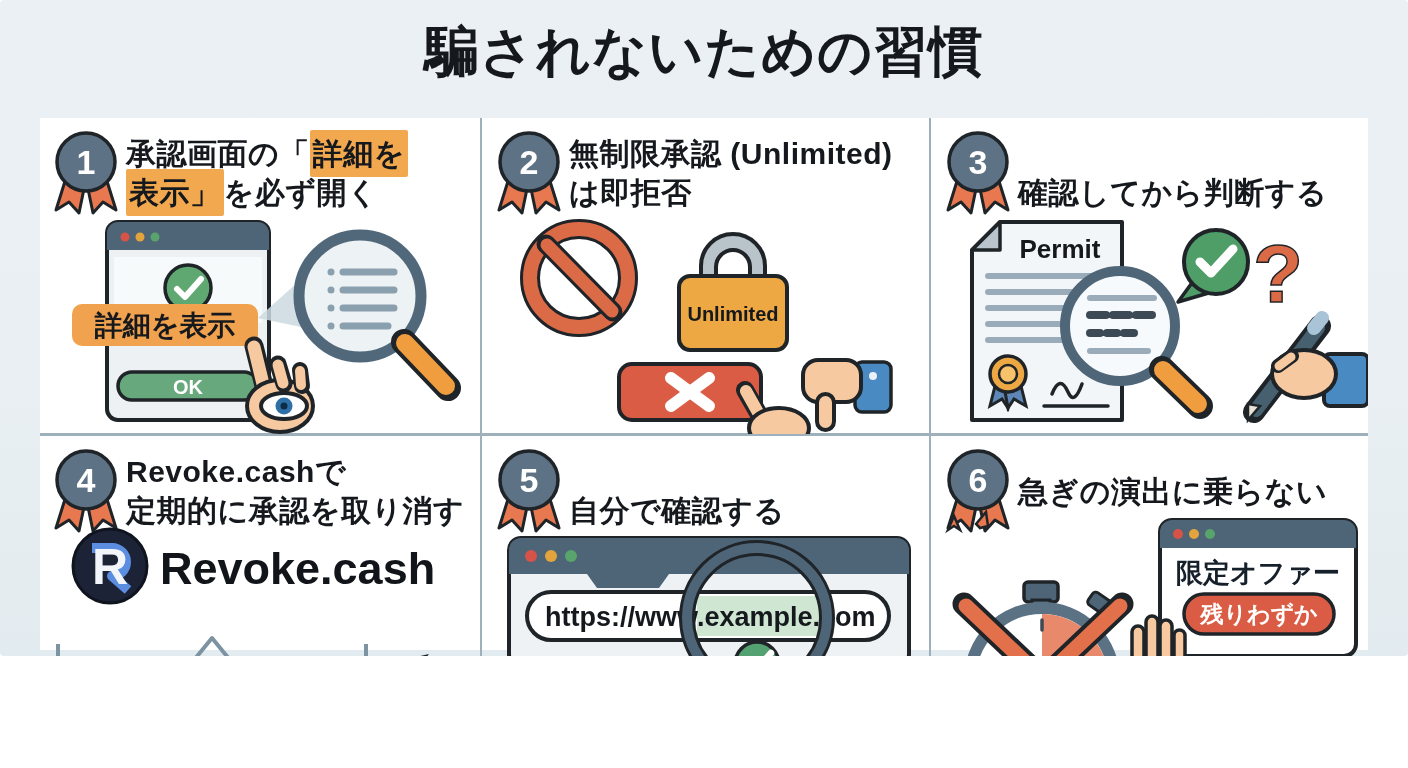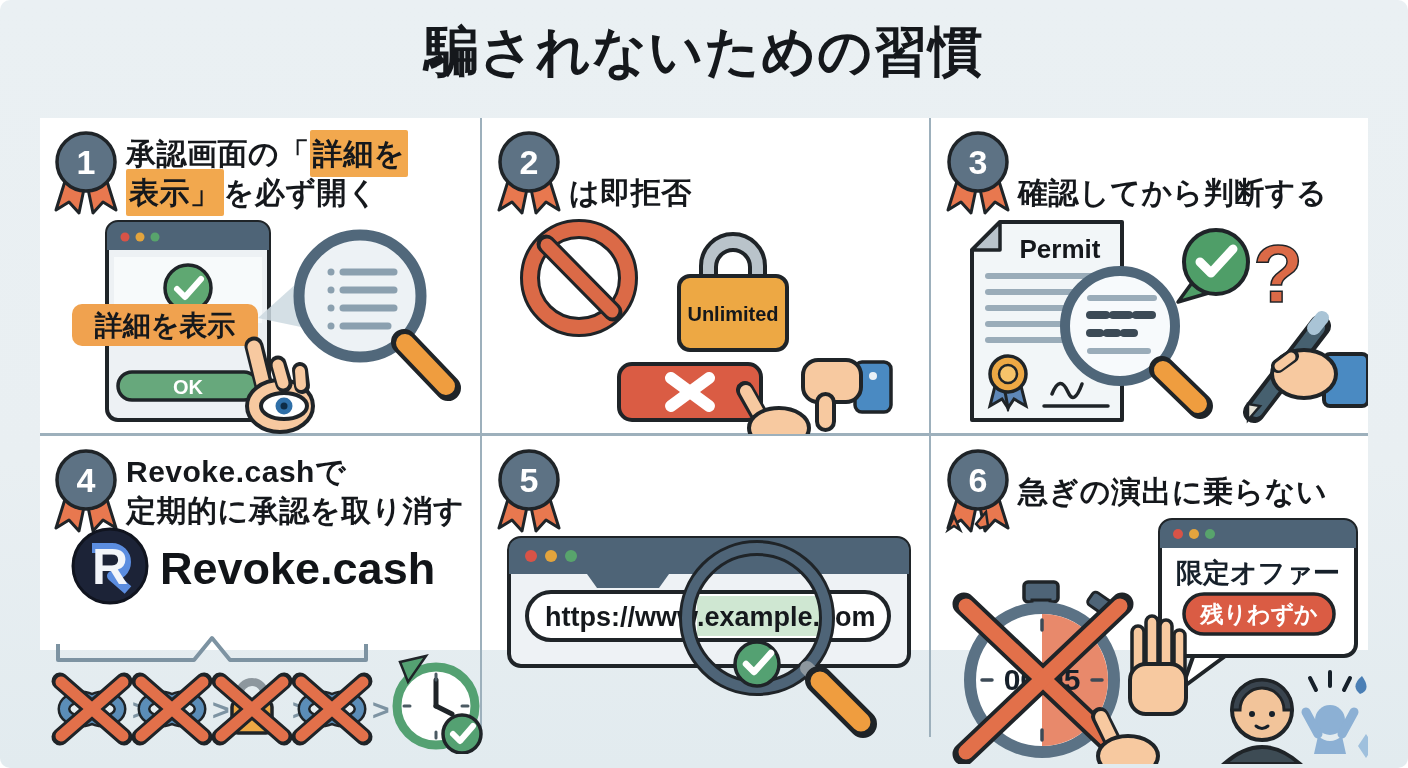--- a/index.html
+++ b/index.html
@@ -1,17 +1,17 @@
 <!DOCTYPE html>
 <html><head>
 <meta charset="utf-8">
 <style>
   html,body{margin:0;padding:0;background:#ffffff;}
   body{width:1408px;height:768px;font-family:"Liberation Sans","DejaVu Sans",sans-serif;}
-  .canvas{position:absolute;left:0;top:0;width:1408px;height:768px;border-radius:10px;overflow:hidden;
+  .canvas{position:absolute;left:0;top:0;width:1408px;height:656px;border-radius:4px;overflow:hidden;
           background:linear-gradient(180deg,#eaf0f3 0%,#e9eff2 60%,#e2ebef 100%);}
   .page-title{position:absolute;left:0;top:16px;width:100%;text-align:center;
               font-size:54px;font-weight:bold;color:#15181c;letter-spacing:1px;}
   .white-row{position:absolute;left:40px;width:1328px;background:#ffffff;}
   .row1{top:118px;height:315px;}
   .row2{top:436px;height:214px;}
   .hline{position:absolute;left:40px;top:433px;width:1328px;height:3px;background:#9db0bc;}
   .vline{position:absolute;top:118px;width:2px;height:619px;background:#9db0bc;}
   .v1{left:480px;} .v2{left:929px;}
   .cell{position:absolute;width:441px;height:316px;}
@@ -94,21 +94,21 @@
     </svg>
   </div>
 
   <div class="cell c2">
     <svg class="badge" viewBox="0 0 76 92">
       <path d="M18,48 L8,80 L21,72 L31,83 L37,54 Z" fill="#e8784f" stroke="#1f2428" stroke-width="3" stroke-linejoin="round"></path>
       <path d="M58,48 L68,80 L55,72 L45,83 L39,54 Z" fill="#e8784f" stroke="#1f2428" stroke-width="3" stroke-linejoin="round"></path>
       <circle cx="38" cy="32" r="29" fill="#5d7284" stroke="#1f2428" stroke-width="3.5"></circle>
       <text x="38" y="44" text-anchor="middle" font-size="34" font-weight="bold" fill="#ffffff">2</text>
     </svg>
-    <div class="htext"><br><span>は即拒否</span></div>
+    <div class="htext"><span>無制限承認 (Unlimited)</span><br><span>は即拒否</span></div>
     <svg class="illus" style="left:20px;top:96px" width="420" height="220" viewBox="0 0 420 220">
       <g>
         <circle cx="76" cy="64" r="49" fill="none" stroke="#1f2428" stroke-width="20"></circle>
         <circle cx="76" cy="64" r="49" fill="none" stroke="#db6a47" stroke-width="14"></circle>
         <line x1="43" y1="30" x2="110" y2="98" stroke="#1f2428" stroke-width="19" stroke-linecap="round"></line>
         <line x1="44" y1="31" x2="109" y2="97" stroke="#db6a47" stroke-width="13" stroke-linecap="round"></line>
       </g>
       <g>
         <path d="M198,62 v-10 a32,32 0 0 1 64,0 v10 h-15 v-9 a17,17 0 0 0 -34,0 v9 z" fill="#b9c3ca" stroke="#1f2428" stroke-width="4"></path>
         <rect x="176" y="62" width="108" height="74" rx="11" fill="#eda844" stroke="#1f2428" stroke-width="4"></rect>
@@ -265,21 +265,21 @@
     </svg>
   </div>
 
   <div class="cell c5">
     <svg class="badge" viewBox="0 0 76 92">
       <path d="M18,48 L8,80 L21,72 L31,83 L37,54 Z" fill="#e8784f" stroke="#1f2428" stroke-width="3" stroke-linejoin="round"></path>
       <path d="M58,48 L68,80 L55,72 L45,83 L39,54 Z" fill="#e8784f" stroke="#1f2428" stroke-width="3" stroke-linejoin="round"></path>
       <circle cx="38" cy="32" r="29" fill="#5d7284" stroke="#1f2428" stroke-width="3.5"></circle>
       <text x="38" y="44" text-anchor="middle" font-size="34" font-weight="bold" fill="#ffffff">5</text>
     </svg>
-    <div class="htext"><br></div>
+    <div class="htext"><br><span>自分で確認する</span></div>
     <svg class="illus" style="left:18px;top:94px" width="420" height="212" viewBox="0 0 420 212">
       <g>
         <rect x="8" y="8" width="400" height="128" rx="12" fill="#eef2f5" stroke="#1f2428" stroke-width="4"></rect>
         <path d="M8,44 v-24 a12 12 0 0 1 12 -12 h376 a12 12 0 0 1 12 12 v24 z" fill="#4e6477"></path>
         <polygon points="86,44 96,58 158,58 168,44" fill="#4e6477"></polygon>
         <circle cx="30" cy="26" r="6" fill="#d85347"></circle>
         <circle cx="50" cy="26" r="6" fill="#e3a43d"></circle>
         <circle cx="70" cy="26" r="6" fill="#58a46c"></circle>
         <rect x="26" y="62" width="362" height="48" rx="24" fill="#ffffff" stroke="#1f2428" stroke-width="4"></rect>
         <rect x="196" y="66" width="126" height="40" fill="#cfe7d2"></rect>

